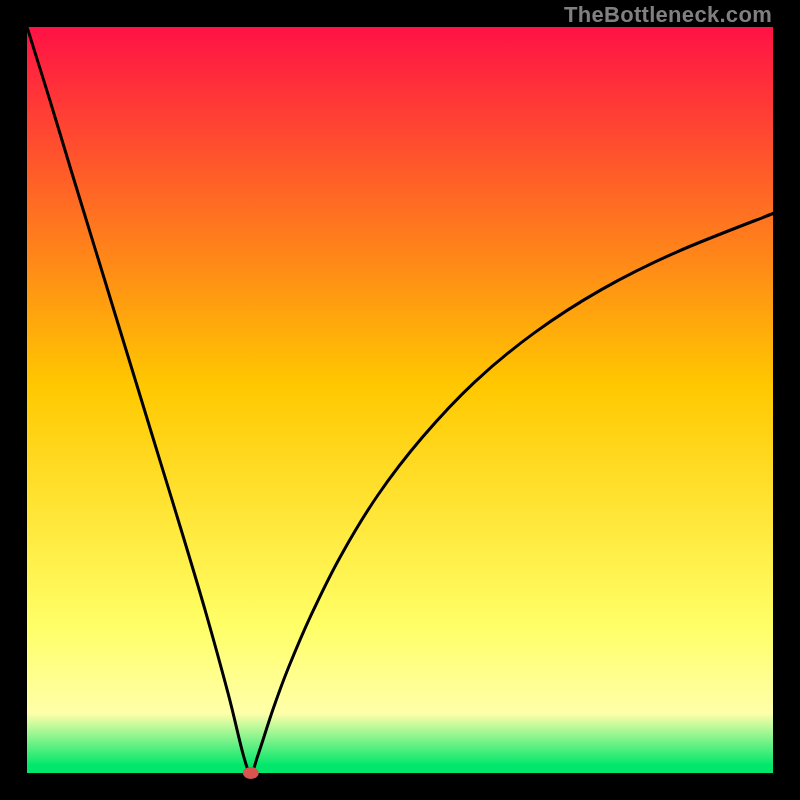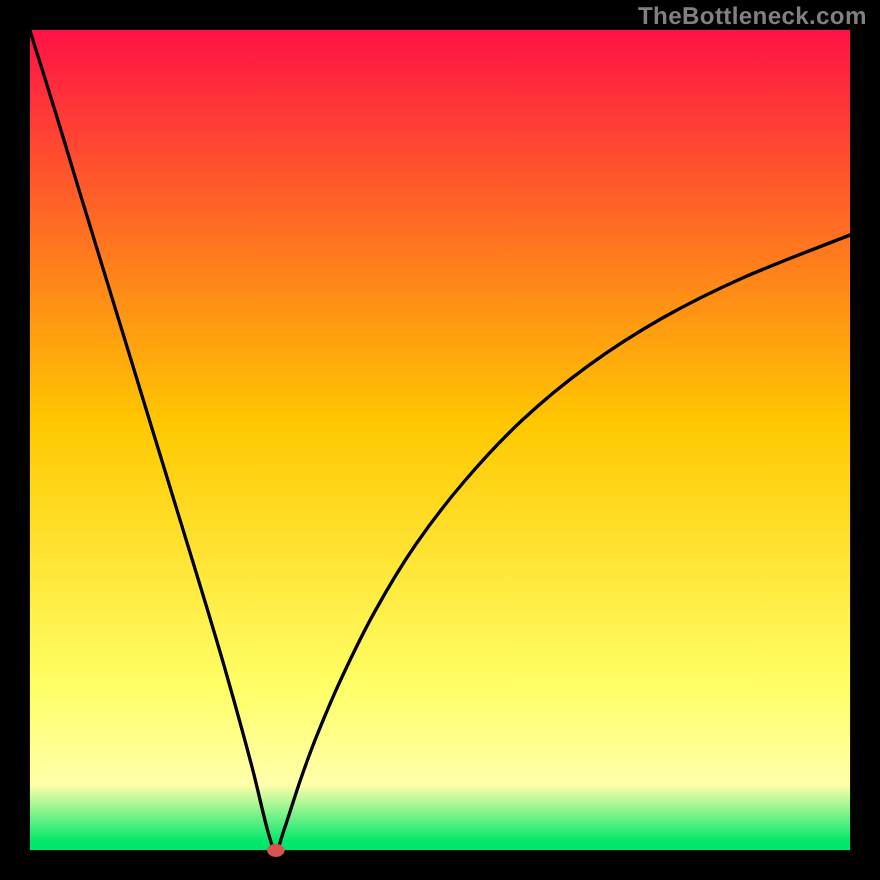--- a/index.html
+++ b/index.html
@@ -16,21 +16,21 @@
     position: relative;
   }
   svg.chart {
     width: 800px;
     height: 800px;
     display: block;
   }
   .attribution {
     position: absolute;
     top: 2px;
-    right: 12px;
+    right: 28px;
     font-family: Arial, Helvetica, sans-serif;
     font-size: 22px;
     font-weight: bold;
     color: #808080;
     letter-spacing: 0.3px;
   }
 </style>
 </head>
 <body>
 

